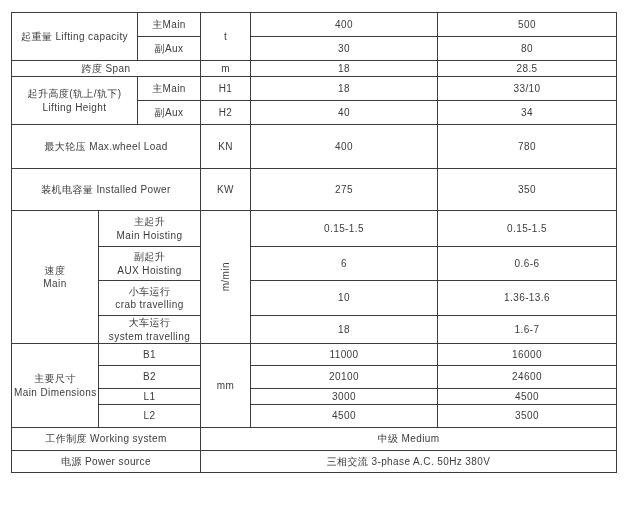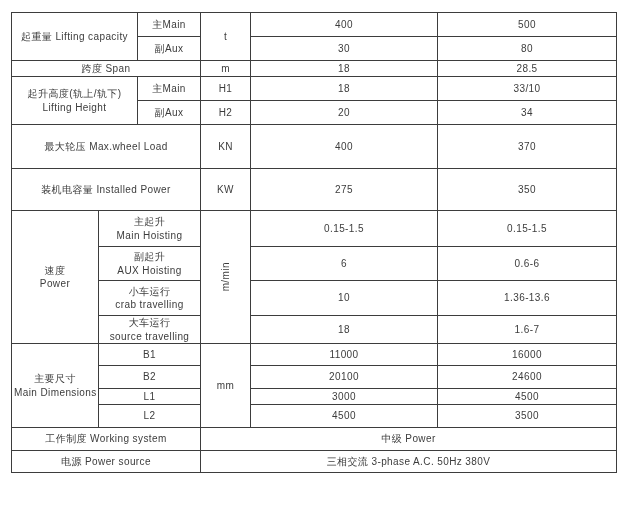--- a/index.html
+++ b/index.html
@@ -75,42 +75,42 @@
       <span class="line">Lifting  Height</span>
     </td>
     <td>主Main</td>
     <td>H1</td>
     <td>18</td>
     <td>33/10</td>
   </tr>
   <tr style="height:24px">
     <td>副Aux</td>
     <td>H2</td>
-    <td>20</td>
+    <td>40</td>
     <td>34</td>
   </tr>
 
   <tr style="height:44px">
     <td colspan="3">最大轮压  Max.wheel Load</td>
     <td>KN</td>
     <td>400</td>
-    <td>370</td>
+    <td>780</td>
   </tr>
 
   <tr style="height:42px">
     <td colspan="3">装机电容量  Installed Power</td>
     <td>KW</td>
     <td>275</td>
     <td>350</td>
   </tr>
 
   <tr style="height:36px">
     <td rowspan="4">
       <span class="line">速度</span>
-      <span class="line">Power</span>
+      <span class="line">Main</span>
     </td>
     <td colspan="2">
       <span class="line">主起升</span>
       <span class="line">Main Hoisting</span>
     </td>
     <td rowspan="4">
       <span class="vert">m/min</span>
     </td>
     <td>0.15-1.5</td>
     <td>0.15-1.5</td>
@@ -127,21 +127,21 @@
     <td colspan="2">
       <span class="line">小车运行</span>
       <span class="line">crab  travelling</span>
     </td>
     <td>10</td>
     <td>1.36-13.6</td>
   </tr>
   <tr style="height:17px">
     <td colspan="2">
       <span class="line">大车运行</span>
-      <span class="line">source  travelling</span>
+      <span class="line">system  travelling</span>
     </td>
     <td>18</td>
     <td>1.6-7</td>
   </tr>
 
   <tr style="height:22px">
     <td rowspan="4">
       <span class="line">主要尺寸</span>
       <span class="line">Main  Dimensions</span>
     </td>
@@ -161,21 +161,21 @@
     <td>4500</td>
   </tr>
   <tr style="height:23px">
     <td colspan="2">L2</td>
     <td>4500</td>
     <td>3500</td>
   </tr>
 
   <tr style="height:23px">
     <td colspan="3">工作制度 Working  system</td>
-    <td colspan="3">中级 Power</td>
+    <td colspan="3">中级 Medium</td>
   </tr>
 
   <tr style="height:22px">
     <td colspan="3">电源  Power source</td>
     <td colspan="3">三相交流  3-phase A.C.  50Hz  380V</td>
   </tr>
 </tbody>
   </table>
 
 </body></html>

